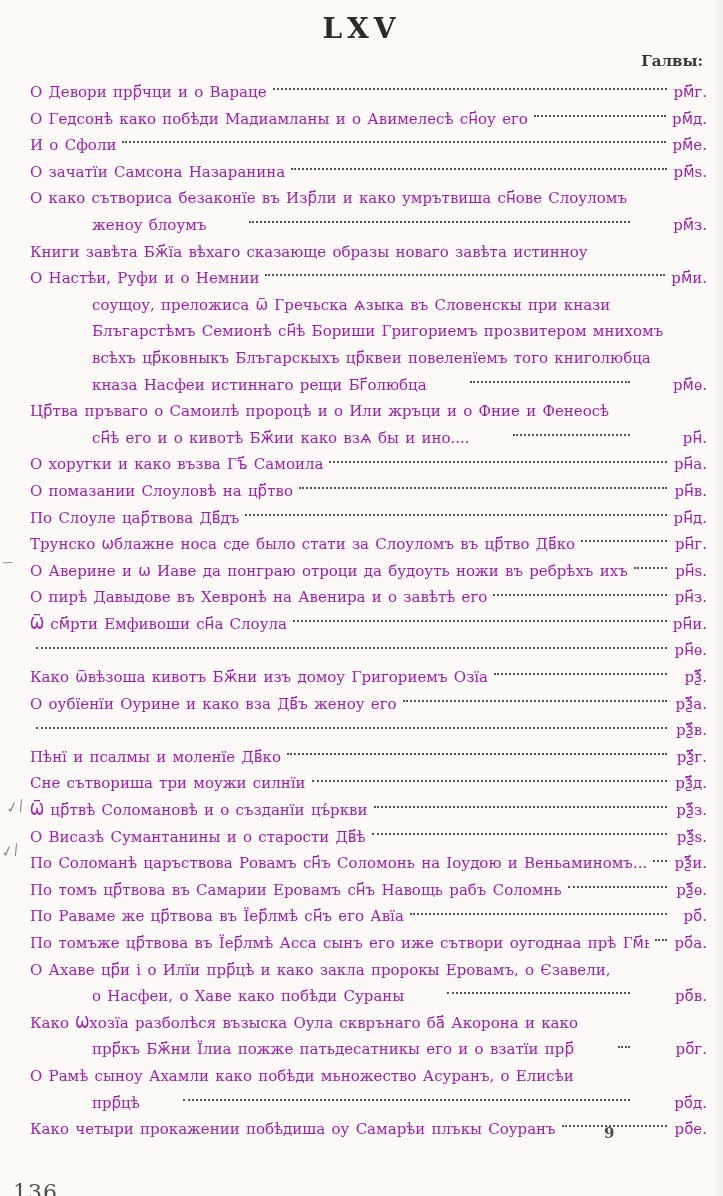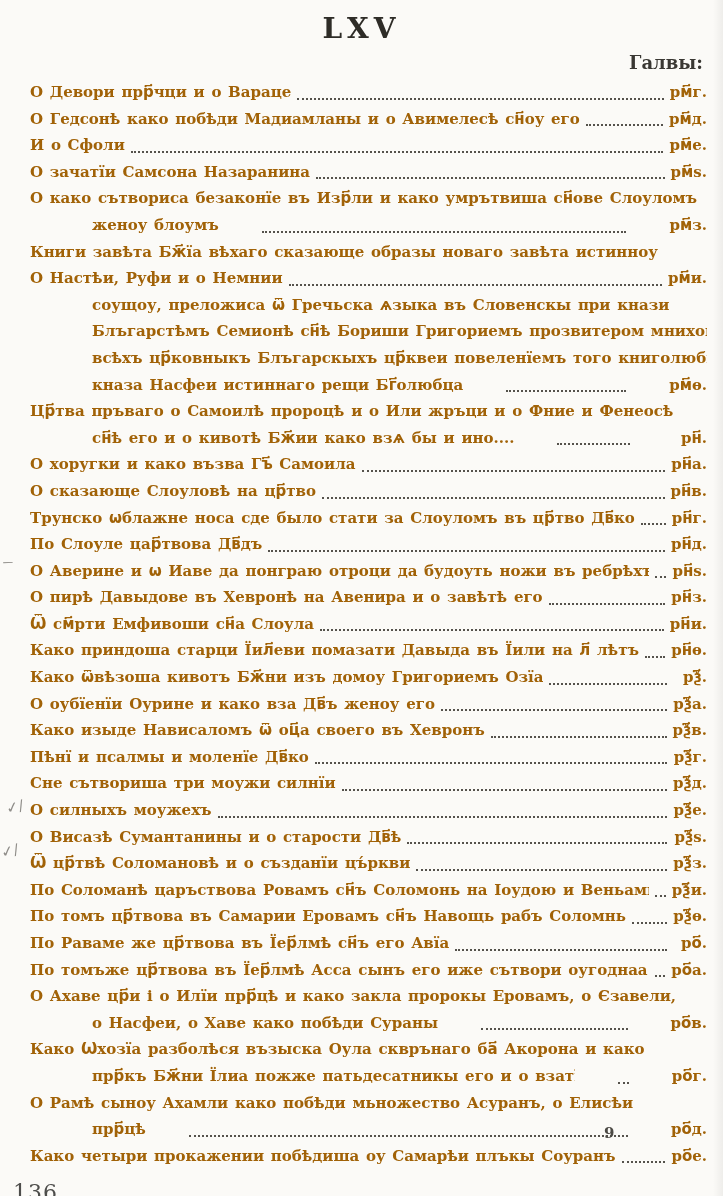--- a/index.html
+++ b/index.html
@@ -16,29 +16,29 @@
     background:linear-gradient(to right,rgba(0,0,0,0),rgba(0,0,0,0.05));
     pointer-events:none;
   }
   .hdr{
     position:absolute;top:12px;left:0;width:100%;
     text-align:center;font-weight:bold;font-size:28px;letter-spacing:5px;
     color:#2e2c27;
   }
   .collabel{
     position:absolute;top:52px;right:20px;
-    font-weight:bold;font-size:18px;color:#3a3833;
+    font-weight:bold;font-size:15px;color:#3a3833;
   }
   .toc{
     position:absolute;top:79px;left:30px;right:16px;
   }
   .line{
-    display:flex;align-items:flex-end;
+    display:flex;align-items:center;
     height:26.6px;line-height:26.6px;
-    font-size:15px;font-weight:bold;color:#a16207;
+    font-size:15px;font-weight:normal;color:#a21caf;
     word-spacing:1.5px;letter-spacing:0px;
   }
   .line .txt{white-space:nowrap;overflow:hidden;flex:0 1 auto;}
   .line.cont{padding-left:62px;gap:37px;}
   .leader{
     flex:1 1 12px;min-width:10px;
     border-bottom:2px dotted #55524c;
     margin:0 6px 6px 6px;
   }
   .num{white-space:nowrap;flex:0 0 auto;text-align:right;min-width:34px;}
@@ -126,93 +126,86 @@
         <span class="txt">сн҃ѣ его и о кивотѣ Бж҃ии како взѧ бы и ино....</span>
         <span class="leader"></span>
         <span class="num">рн҃.</span>
       </div>
       <div class="line">
         <span class="txt">О хоругки и како възва Гъ҃ Самоила</span>
         <span class="leader"></span>
         <span class="num">рн҃а.</span>
       </div>
       <div class="line">
-        <span class="txt">О сказающе Слоуловѣ на цр҃тво</span>
+        <span class="txt">О помазании Слоуловѣ на цр҃тво</span>
         <span class="leader"></span>
         <span class="num">рн҃в.</span>
       </div>
       <div class="line">
+        <span class="txt">По Слоуле цар҃твова Дв҃дъ</span>
+        <span class="leader"></span>
+        <span class="num">рн҃д.</span>
+      </div>
+      <div class="line">
         <span class="txt">Трунско ѡблажне носа сде было стати за Слоуломъ въ цр҃тво Дв҃ко</span>
         <span class="leader"></span>
         <span class="num">рн҃г.</span>
       </div>
       <div class="line">
-        <span class="txt">По Слоуле цар҃твова Дв҃дъ</span>
-        <span class="leader"></span>
-        <span class="num">рн҃д.</span>
-      </div>
-      <div class="line">
         <span class="txt">О Аверине и ѡ Иаве да понграю отроци да будоуть ножи въ ребрѣхъ ихъ</span>
         <span class="leader"></span>
         <span class="num">рн҃ѕ.</span>
       </div>
       <div class="line">
         <span class="txt">О пирѣ Давыдове въ Хевронѣ на Авенира и о завѣтѣ его</span>
         <span class="leader"></span>
         <span class="num">рн҃з.</span>
       </div>
       <div class="line">
         <span class="txt">Ѿ см҃рти Емфивоши сн҃а Слоула</span>
         <span class="leader"></span>
         <span class="num">рн҃и.</span>
       </div>
       <div class="line">
-        <span class="txt">Како приндоша старци Їил҃еви помазати Давыда въ Їили на л҃ лѣтъ</span>
         <span class="leader"></span>
         <span class="num">рн҃ѳ.</span>
       </div>
       <div class="line">
         <span class="txt">Како ѿвѣзоша кивотъ Бж҃ни изъ домоу Григориемъ Озїа</span>
         <span class="leader"></span>
         <span class="num">рѯ҃.</span>
       </div>
       <div class="line">
         <span class="txt">О оубїенїи Оурине и како вза Дв҃ъ женоу его</span>
         <span class="leader"></span>
         <span class="num">рѯ҃а.</span>
       </div>
       <div class="line">
-        <span class="txt">Како изыде Нависаломъ ѿ оц҃а своего въ Хевронъ</span>
         <span class="leader"></span>
         <span class="num">рѯ҃в.</span>
       </div>
       <div class="line">
         <span class="txt">Пѣнї и псалмы и моленїе Дв҃ко</span>
         <span class="leader"></span>
         <span class="num">рѯ҃г.</span>
       </div>
       <div class="line">
         <span class="txt">Сне сътвориша три моужи силнїи</span>
         <span class="leader"></span>
         <span class="num">рѯ҃д.</span>
       </div>
       <div class="line">
-        <span class="txt">О силныхъ моужехъ</span>
-        <span class="leader"></span>
-        <span class="num">рѯ҃е.</span>
+        <span class="txt">Ѿ цр҃твѣ Соломановѣ и о създанїи цъ́ркви</span>
+        <span class="leader"></span>
+        <span class="num">рѯ҃з.</span>
       </div>
       <div class="line">
         <span class="txt">О Висазѣ Сумантанины и о старости Дв҃ѣ</span>
         <span class="leader"></span>
         <span class="num">рѯ҃ѕ.</span>
-      </div>
-      <div class="line">
-        <span class="txt">Ѿ цр҃твѣ Соломановѣ и о създанїи цъ́ркви</span>
-        <span class="leader"></span>
-        <span class="num">рѯ҃з.</span>
       </div>
       <div class="line">
         <span class="txt">По Соломанѣ царъствова Ровамъ сн҃ъ Соломонь на Іоудою и Веньаминомъ...</span>
         <span class="leader"></span>
         <span class="num">рѯ҃и.</span>
       </div>
       <div class="line">
         <span class="txt">По томъ цр҃твова въ Самарии Еровамъ сн҃ъ Навощь рабъ Соломнь</span>
         <span class="leader"></span>
         <span class="num">рѯ҃ѳ.</span>

